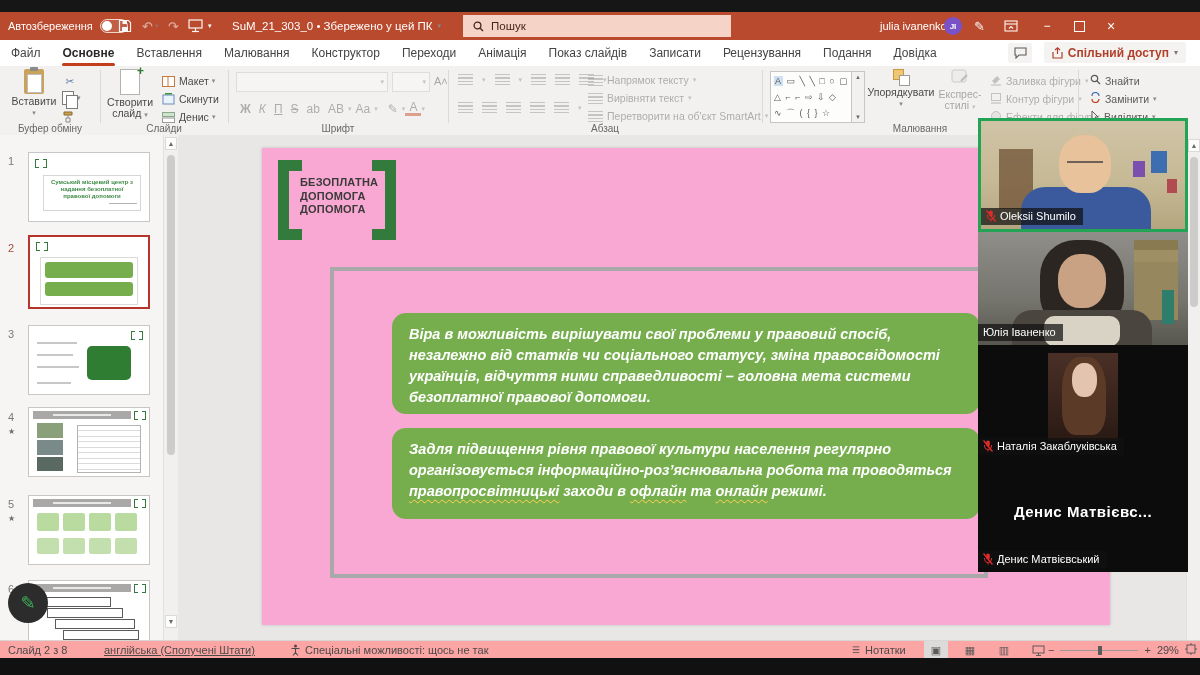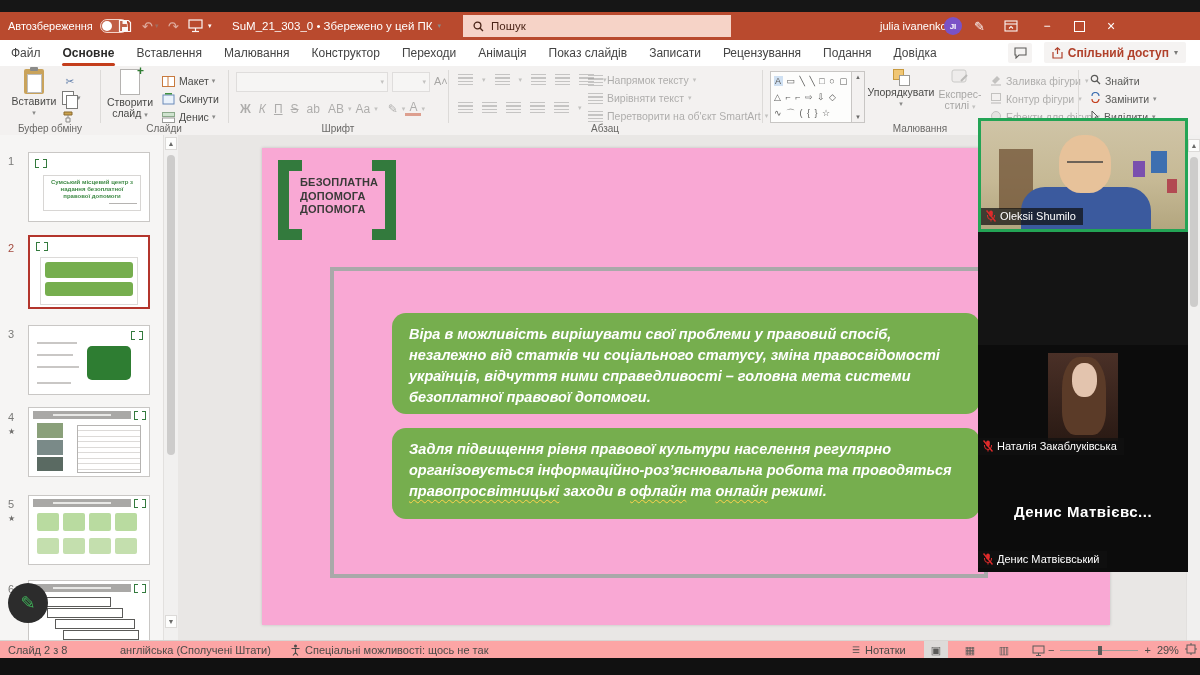--- a/index.html
+++ b/index.html
@@ -596,20 +596,31 @@
         <div class="namelab">
           <svg class="micmute" width="10" height="12" viewBox="0 0 10 12">
               <rect x="3.2" y="0.5" width="3.6" height="6" rx="1.8" fill="#e02b2b"></rect>
               <path d="M1.5 5v1a3.5 3.5 0 0 0 7 0V5" fill="none" stroke="#e02b2b"></path>
               <line x1="5" y1="9.5" x2="5" y2="11.5" stroke="#e02b2b"></line>
               <line x1="0.5" y1="0.5" x2="9.5" y2="11.5" stroke="#e02b2b" stroke-width="1.4"></line>
             </svg>
           <span>Oleksii Shumilo</span>
         </div>
       </div>
+      <div class="tile t2">
+        <div class="shelf"></div>
+          <div class="binder"></div>
+        <div class="hair2"></div>
+          <div class="face2"></div>
+          <div class="coat2"></div>
+          <div class="scarf2"></div>
+        <div class="namelab">
+          <span>Юлія Іваненко</span>
+        </div>
+      </div>
       <div class="tile t3">
         <div class="photo3"></div>
           <div class="hair3"></div>
           <div class="face3"></div>
         <div class="namelab">
           <svg class="micmute" width="10" height="12" viewBox="0 0 10 12">
               <rect x="3.2" y="0.5" width="3.6" height="6" rx="1.8" fill="#e02b2b"></rect>
               <path d="M1.5 5v1a3.5 3.5 0 0 0 7 0V5" fill="none" stroke="#e02b2b"></path>
               <line x1="5" y1="9.5" x2="5" y2="11.5" stroke="#e02b2b"></line>
               <line x1="0.5" y1="0.5" x2="9.5" y2="11.5" stroke="#e02b2b" stroke-width="1.4"></line>
@@ -633,21 +644,21 @@
 
     <div class="annotate">
       <span>✎</span>
     </div>
   </div>
 
   <div class="abs statusbar">
     <div class="sb-item" style="left:8px;">
         <span>Слайд 2 з 8</span>
       </div>
-    <div class="sb-item" style="left:120px;">
+    <div class="sb-item" style="left:104px;text-decoration:underline;">
         <span>англійська (Сполучені Штати)</span>
       </div>
     <div class="sb-item" style="left:290px;">
       <svg width="11" height="12" viewBox="0 0 11 12">
           <circle cx="5.5" cy="2" r="1.5" fill="#4a4a48"></circle>
           <path d="M1.5 4.5h8M5.5 4.5v4M5.5 8.5l-2.5 3M5.5 8.5l2.5 3" stroke="#4a4a48" stroke-width="1.1" fill="none"></path>
         </svg>
       <span>Спеціальні можливості: щось не так</span>
     </div>
     <div class="sb-item" style="left:852px;gap:5px;">

